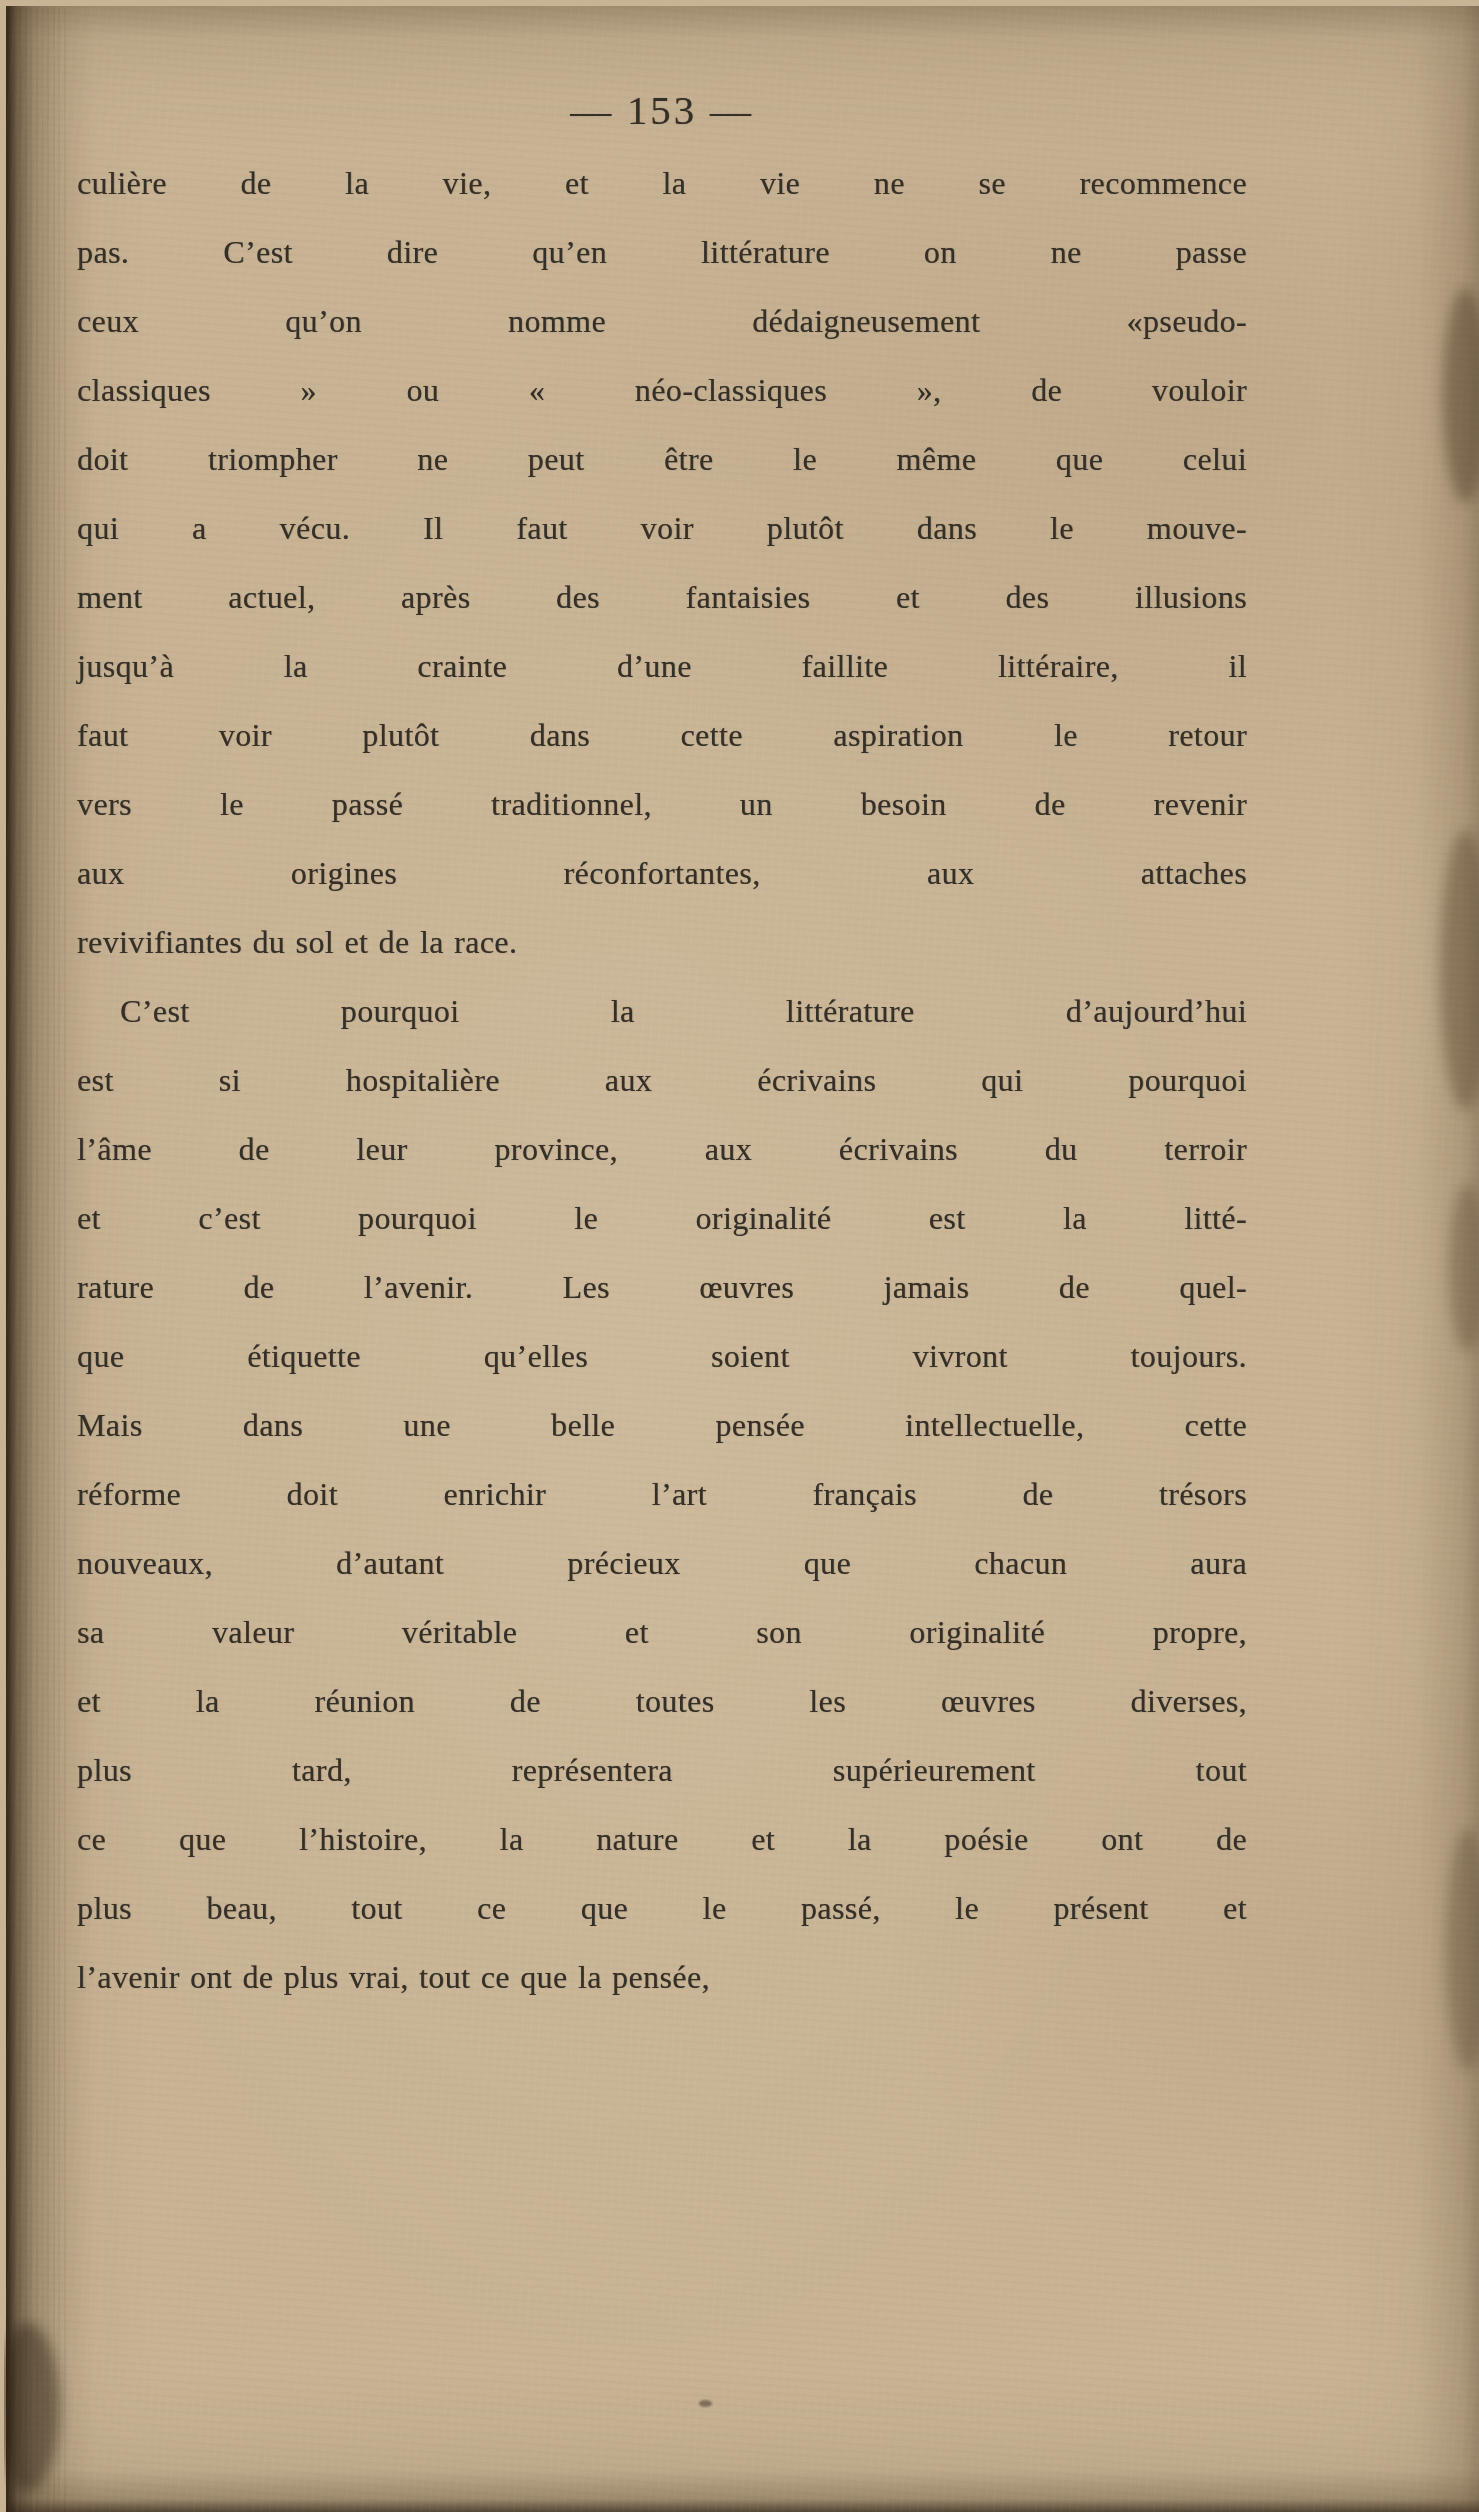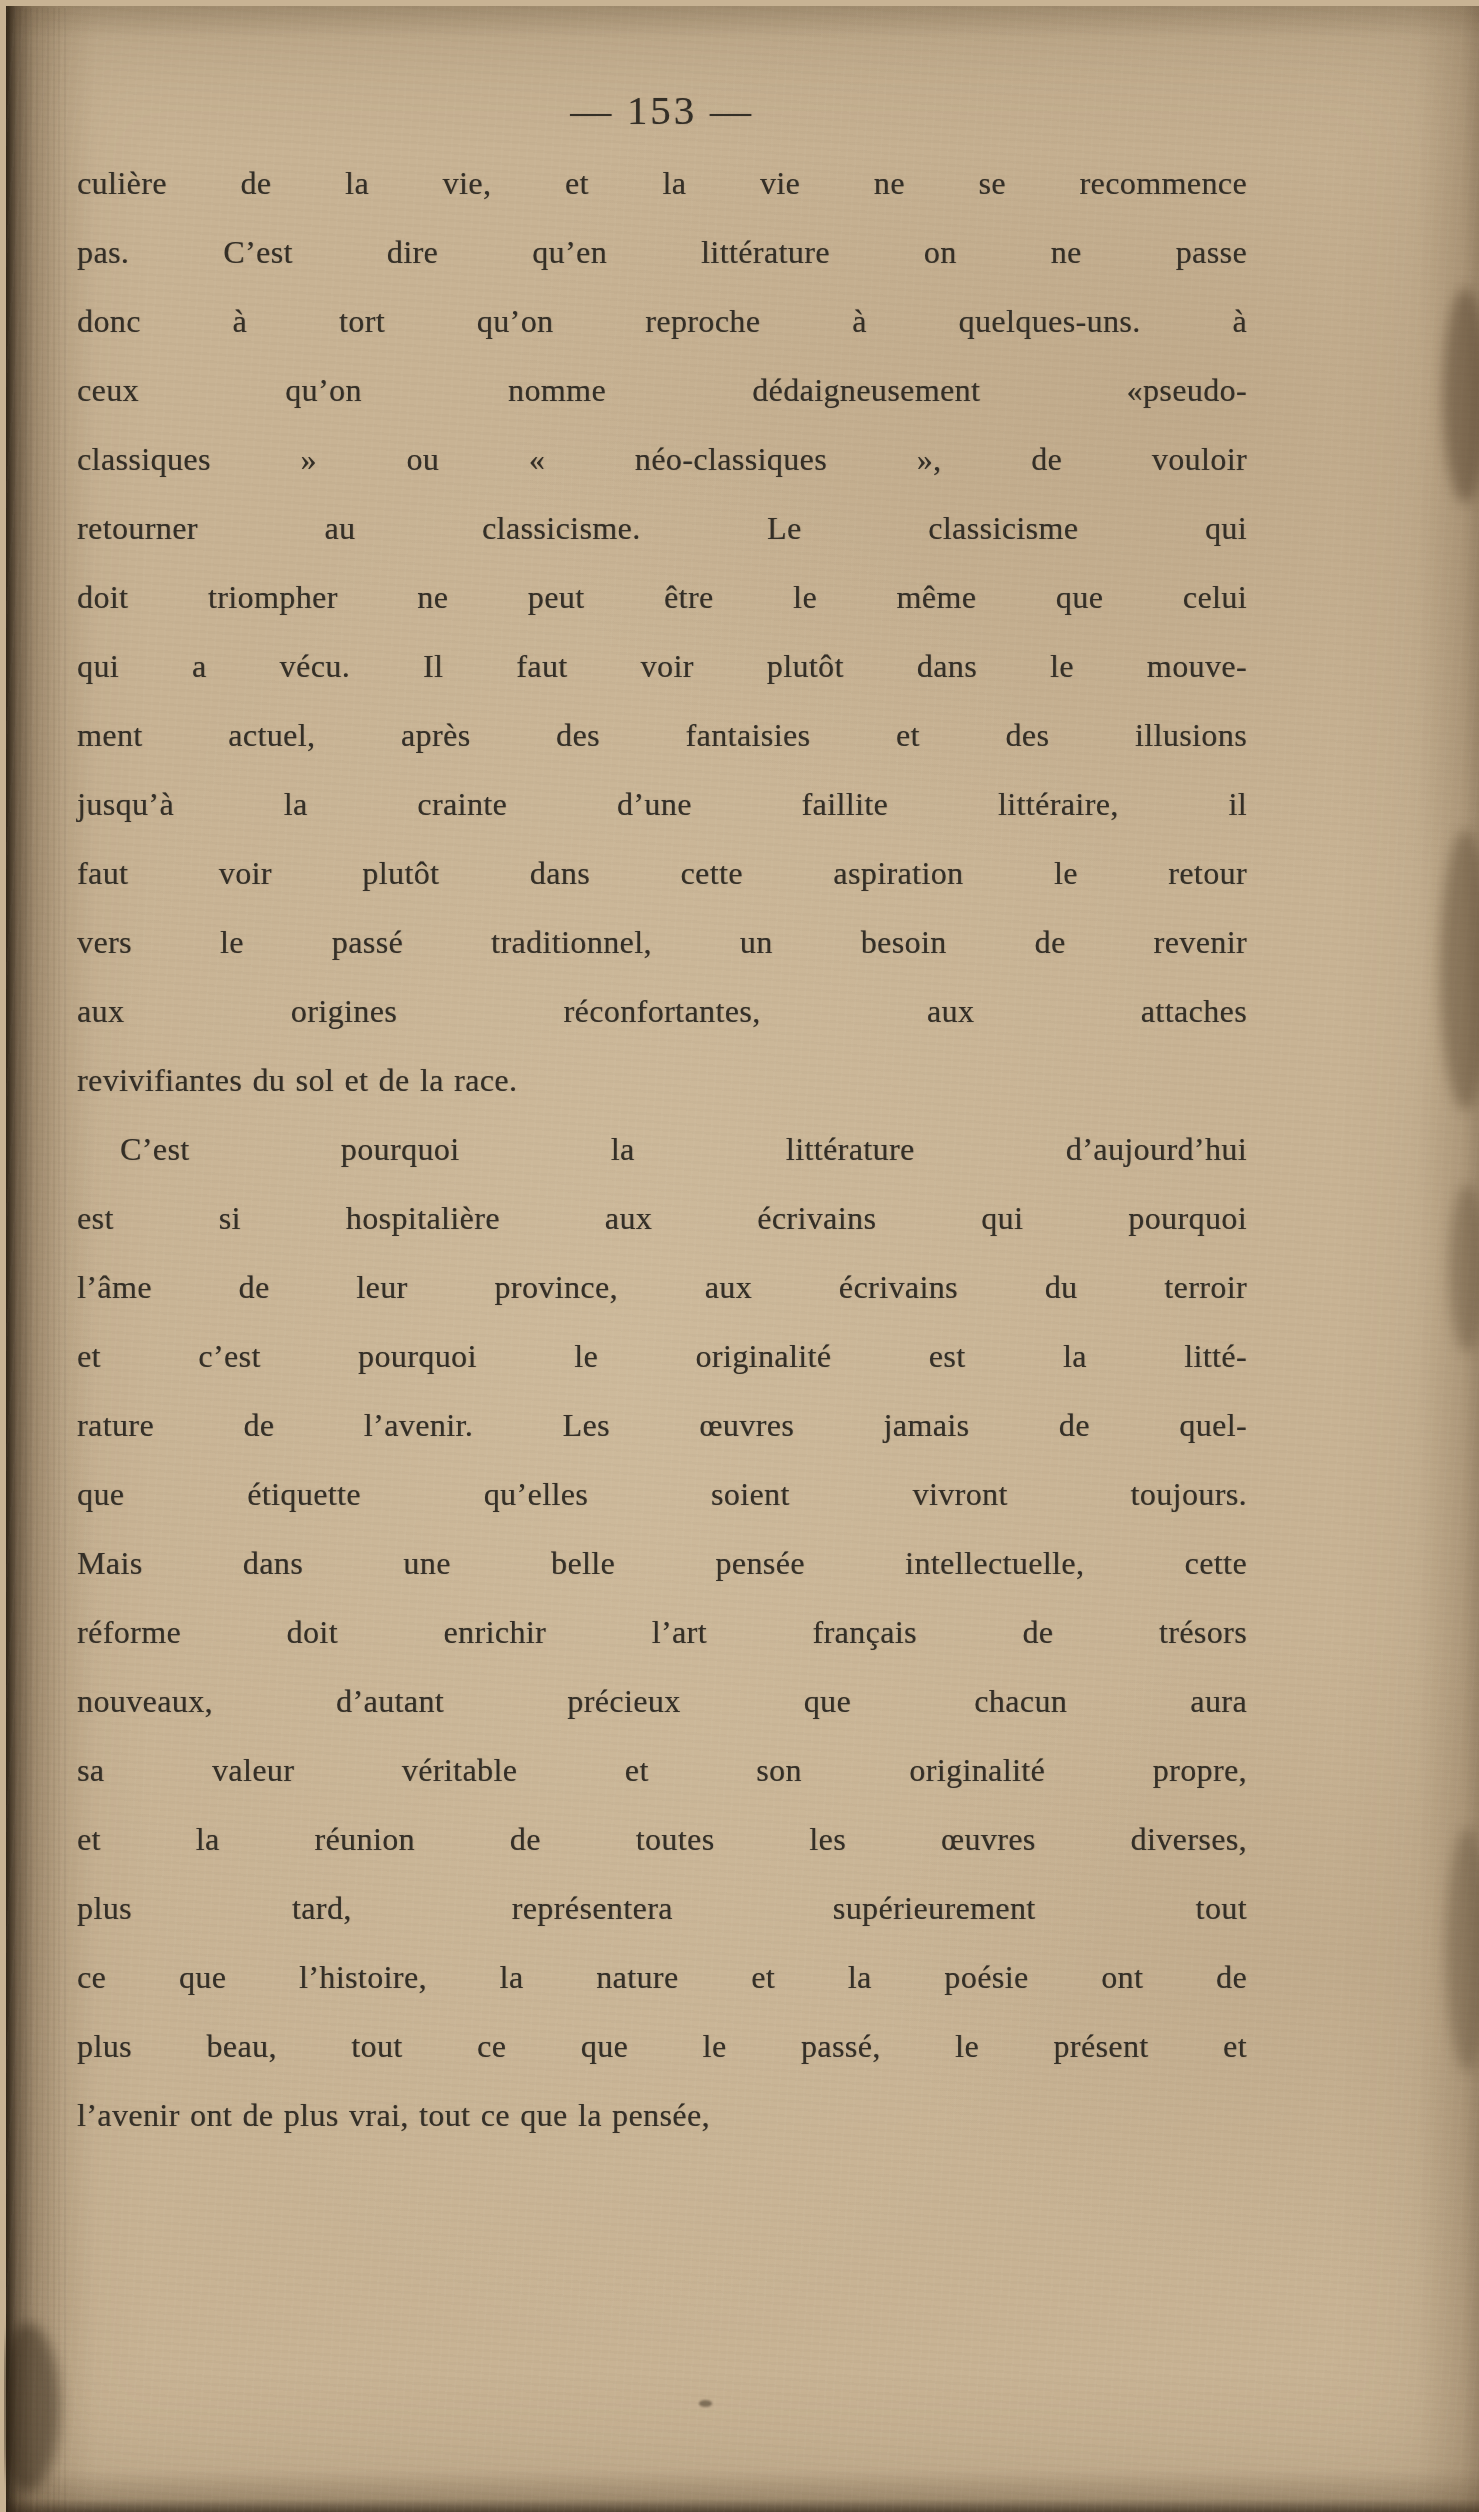--- a/index.html
+++ b/index.html
@@ -108,24 +108,22 @@
   <div class="stain stain-4"></div>
   <div class="stain stain-5"></div>
   <div class="speck"></div>
 
   <div class="page-number">— 153 —</div>
 
   <div class="text-block">
     <div class="paragraph">
         <div class="line">culière de la vie, et la vie ne se recommence</div>
         <div class="line">pas. C’est dire qu’en littérature on ne passe</div>
-        <div class="line">donc à tort qu’on reproche à quelques-uns. à</div>
         <div class="line">ceux qu’on nomme dédaigneusement «pseudo-</div>
         <div class="line">classiques » ou « néo-classiques », de vouloir</div>
-        <div class="line">retourner au classicisme. Le classicisme qui</div>
         <div class="line">doit triompher ne peut être le même que celui</div>
         <div class="line">qui a vécu. Il faut voir plutôt dans le mouve-</div>
         <div class="line">ment actuel, après des fantaisies et des illusions</div>
         <div class="line">jusqu’à la crainte d’une faillite littéraire, il</div>
         <div class="line">faut voir plutôt dans cette aspiration le retour</div>
         <div class="line">vers le passé traditionnel, un besoin de revenir</div>
         <div class="line">aux origines réconfortantes, aux attaches</div>
         <div class="line last">revivifiantes du sol et de la race.</div>
       </div>
     <div class="paragraph indent">

